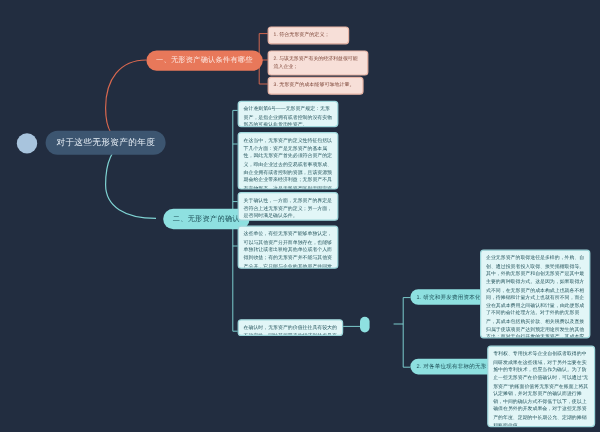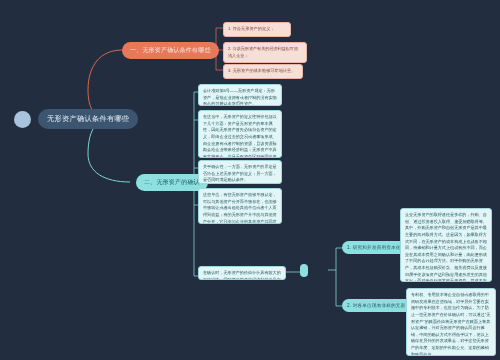--- a/index.html
+++ b/index.html
@@ -79,21 +79,21 @@
     <path d="M 286 272 L 300 272" fill="none" stroke="#7fd3d3" stroke-width="0.8"></path>
     <path d="M 328 270 L 336 270" fill="none" stroke="#7fd3d3" stroke-width="0.8"></path>
     <path d="M 336 248 L 336 306" fill="none" stroke="#7fd3d3" stroke-width="0.8"></path>
     <path d="M 336 248 L 342 248" fill="none" stroke="#7fd3d3" stroke-width="0.8"></path>
     <path d="M 336 306 L 342 306" fill="none" stroke="#7fd3d3" stroke-width="0.8"></path>
     <path d="M 392 248 L 400 248" fill="none" stroke="#7fd3d3" stroke-width="0.8"></path>
     <path d="M 398 306 L 406 306" fill="none" stroke="#7fd3d3" stroke-width="0.8"></path>
   </svg>
 
   <div class="root-dot"></div>
-  <div class="root-pill">无形资产确认条件有哪些</div>
+  <div class="root-pill">对于这些无形资产的年度</div>
 
   <div class="node branch branch-orange" style="left:122px; top:42px;">一、无形资产确认条件有哪些</div>
 
   <div class="node branch branch-teal" style="left:136px; top:174px;">二、无形资产的确认</div>
 
   <div class="card card-orange card-title" style="left:223px; top:22px; width:68px;">1. 符合无形资产的定义；</div>
   <div class="card card-orange" style="left:223px; top:42px; width:84px;">2. 与该无形资产有关的经济利益很可能流入企业；</div>
   <div class="card card-orange card-title" style="left:223px; top:64px; width:80px;">3. 无形资产的成本能够可靠地计量。</div>
 
   <div class="card card-teal" style="left:198px; top:84px; width:84px; height:22px;">会计准则第6号——无形资产规定：无形资产，是指企业拥有或者控制的没有实物形态的可辨认非货币性资产。</div>

